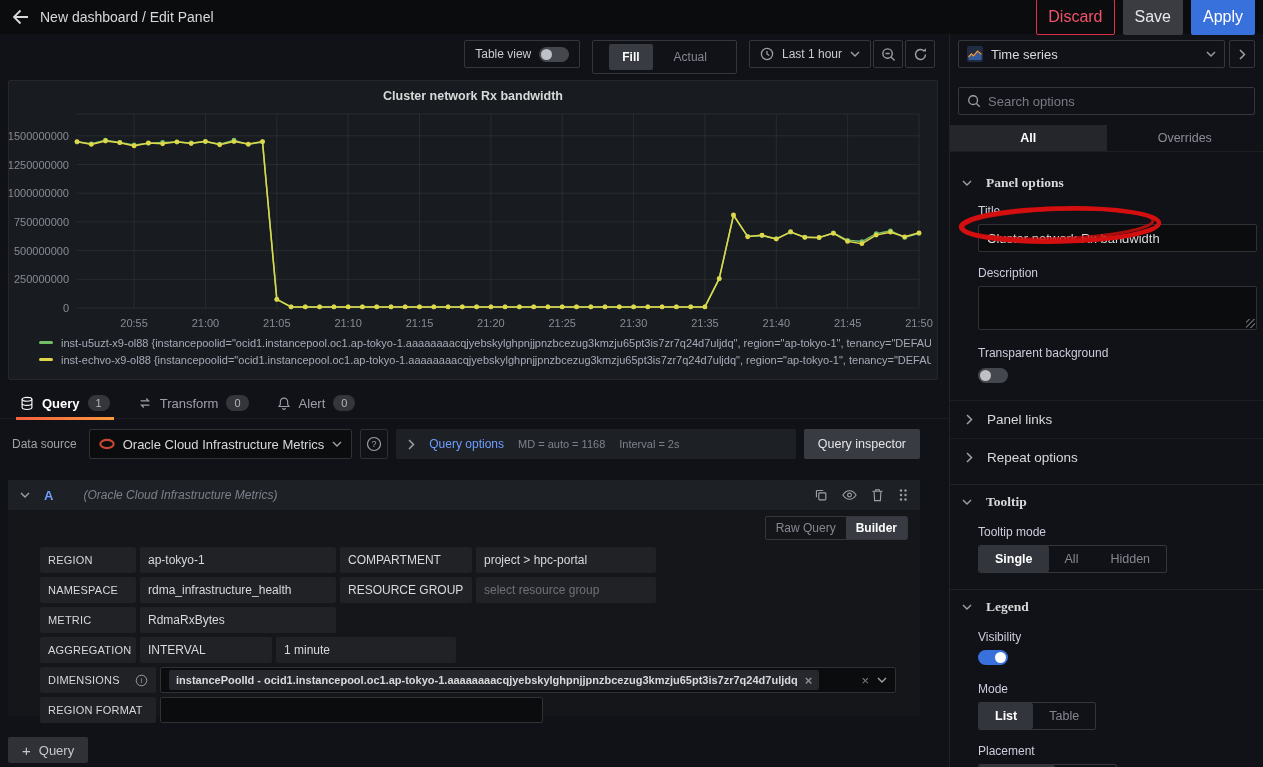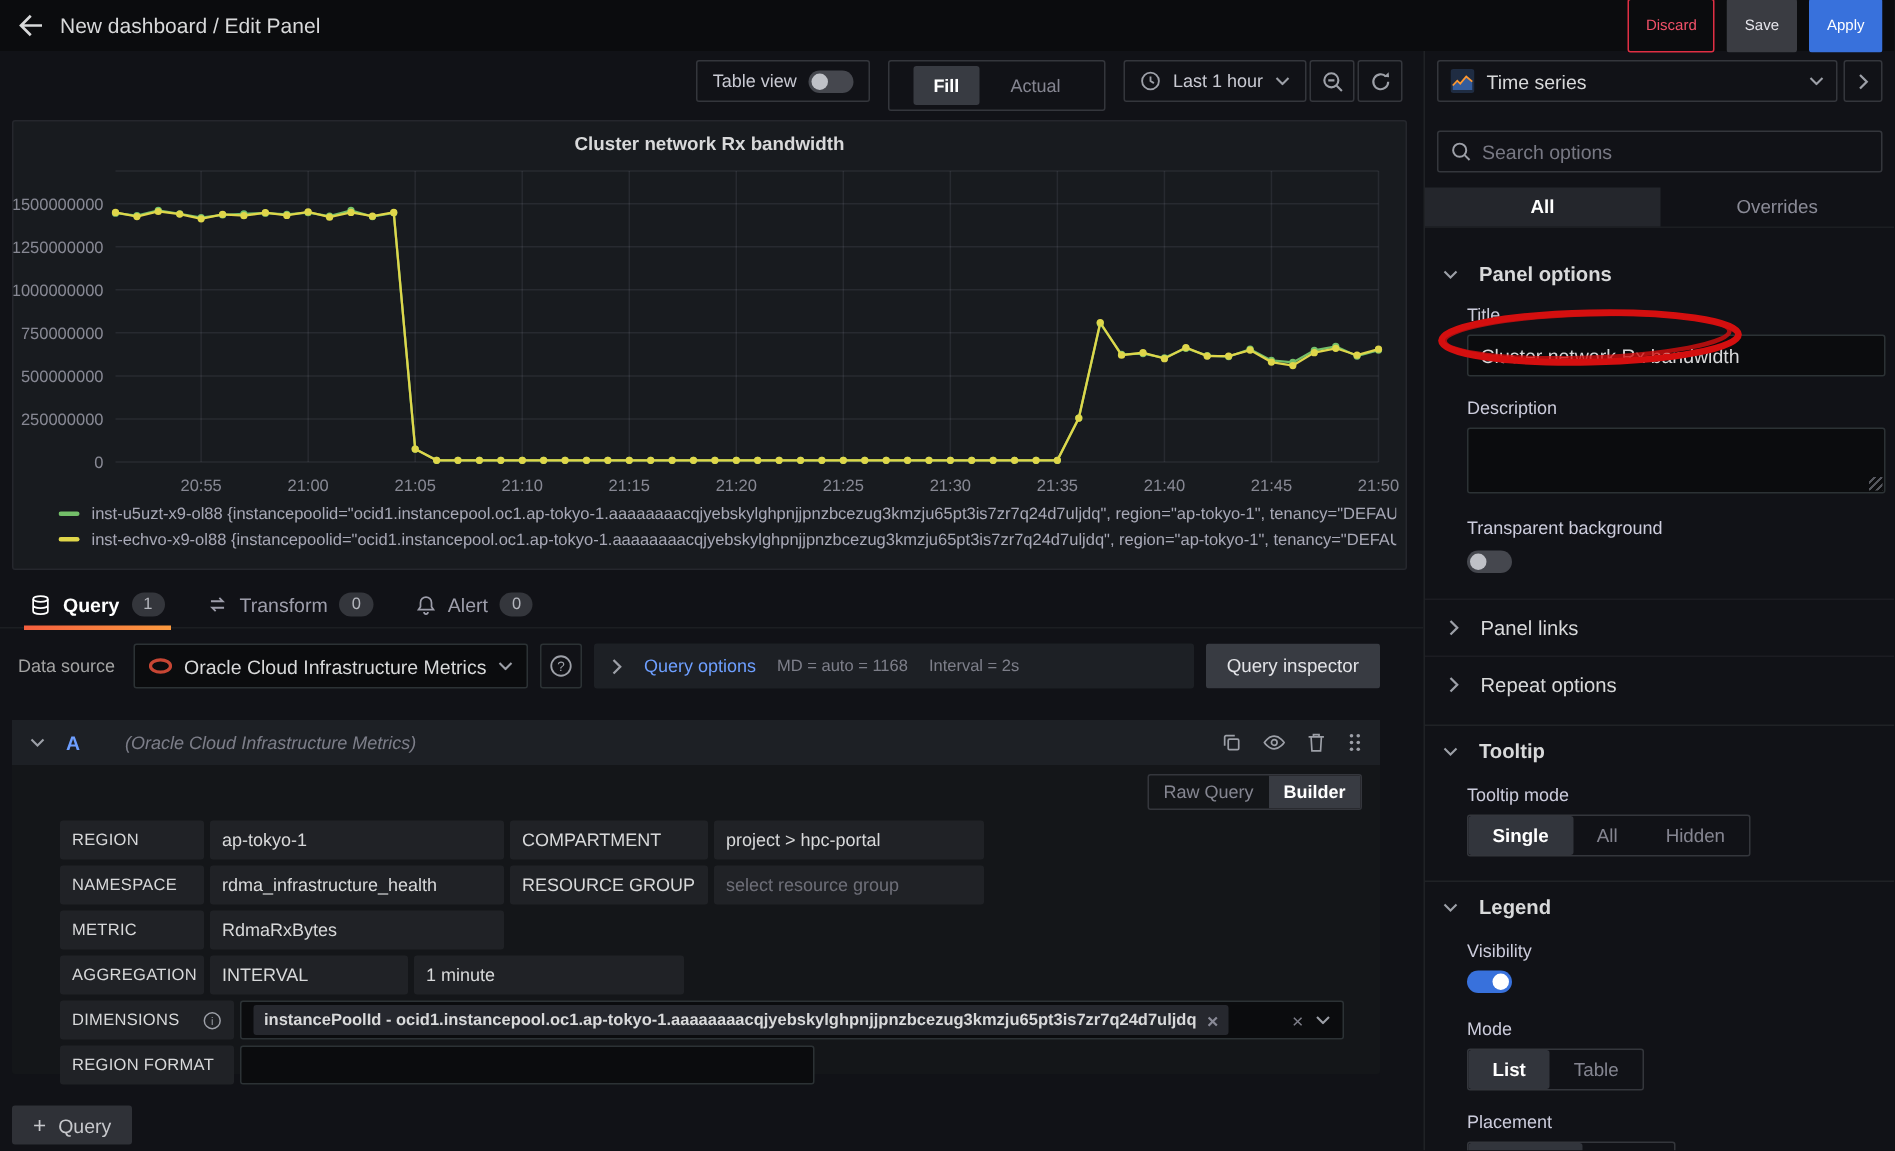--- a/index.html
+++ b/index.html
@@ -11,21 +11,21 @@
   }
   svg.icon { display:block; }
 
   
   .topbar { position:absolute; left:0; top:0; width:1263px; height:34px;
     background:#0b0c0e; display:flex; align-items:center; z-index:5; }
   .back-btn { width:40px; height:34px; display:flex; align-items:center; justify-content:center;
     background:none; border:none; color:#d8d9da; cursor:pointer; }
   .topbar-title { font-size:14px; color:#d8d9da; }
   .topbar-actions { margin-left:auto; display:flex; gap:8px; padding-right:8px; }
-  .btn { height:36px; border-radius:2px; font-size:10px; padding:0 11px;
+  .btn { height:36px; border-radius:2px; font-size:16px; padding:0 11px;
     font-family:inherit; border:1px solid transparent; cursor:pointer; }
   .btn-discard { background:transparent; border-color:#e02f44; color:#f4526a; }
   .btn-save { background:#3a3c42; color:#e6e6ec; }
   .btn-apply { background:#3871dc; color:#fff; }
 
   
   .main { position:absolute; left:0; top:34px; width:949px; height:733px; }
 
   .toolbar { position:absolute; top:6px; right:14px; display:flex; gap:12px; align-items:flex-start; height:28px; }
   .tgroup { display:flex; align-items:center; border:1px solid #34363c; border-radius:2px;
@@ -129,21 +129,21 @@
     display:flex; align-items:center; gap:7px; padding:0 8px; }
   .search-box input { flex:1; background:transparent; border:none; outline:none; color:#d8d9da;
     font-family:inherit; font-size:13px; }
   .search-box input::placeholder { color:rgba(204,204,220,.55); }
   .ov-tabs { display:flex; margin-top:10px; border-bottom:1px solid #1c1e22; }
   .ov-tab { flex:1; height:26px; display:flex; align-items:center; justify-content:center;
     font-size:12.5px; color:rgba(204,204,220,.65); cursor:pointer; }
   .ov-tab.active { background:#24262c; color:#fff; font-weight:700; }
 
   .sec-head { display:flex; align-items:center; gap:14px; padding:9px 12px; cursor:pointer; }
-  .sec-head .sec-title { font-size:13.5px; font-weight:700; color:#d8d9da; }
+  .sec-head .sec-title { font-size:13.5px; font-weight:700; color:#d8d9da;font-family:Liberation Serif, serif; }
   .collapsed-row { display:flex; align-items:center; gap:14px; padding:11px 12px 11px 16px;
     border-top:1px solid rgba(204,204,220,.06); cursor:pointer; }
   .collapsed-row .sec-title { font-size:13.5px; font-weight:500; color:#d8d9da; }
   .divider { border-top:1px solid #202226; }
   .opt-label { font-size:12px; color:#ccccdc; margin:14px 0 6px 28px; }
   .opt-input { margin-left:28px; width:279px; height:28px; background:#0b0c0e;
     border:1px solid #2c3235; border-radius:2px; color:#d8d9da; font-family:inherit;
     font-size:13px; padding:0 8px; display:block; }
   textarea.opt-input { height:44px; resize:none; position:relative; }
   .ta-wrap { position:relative; width:279px; margin-left:28px; }

